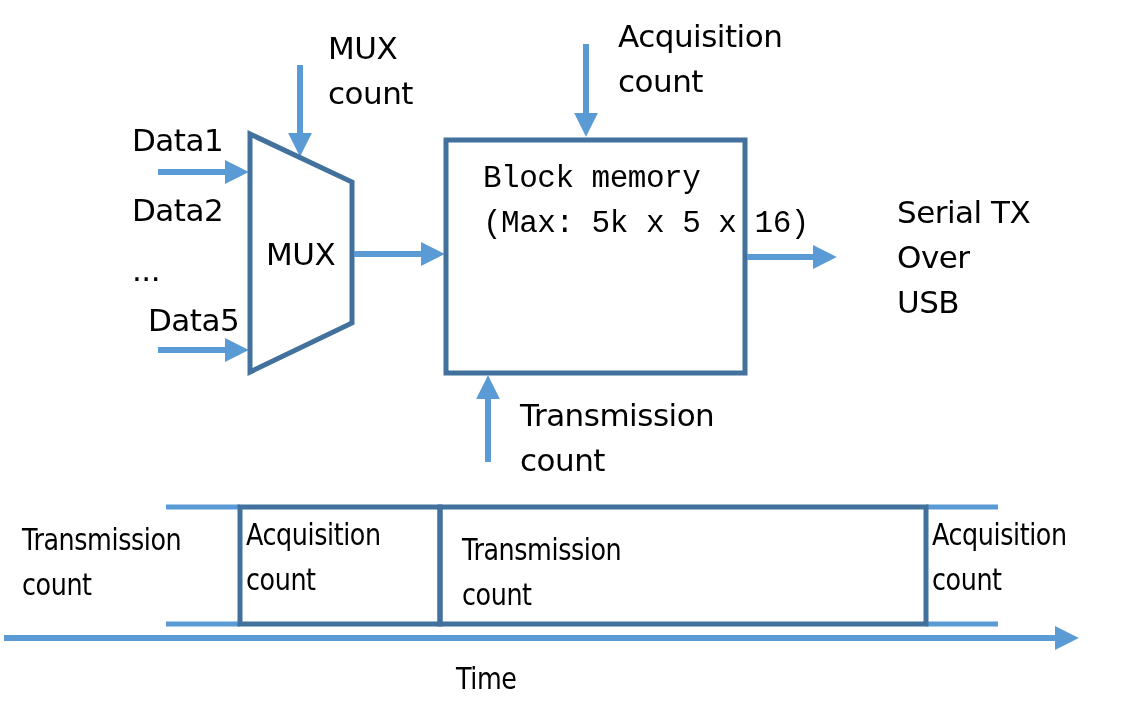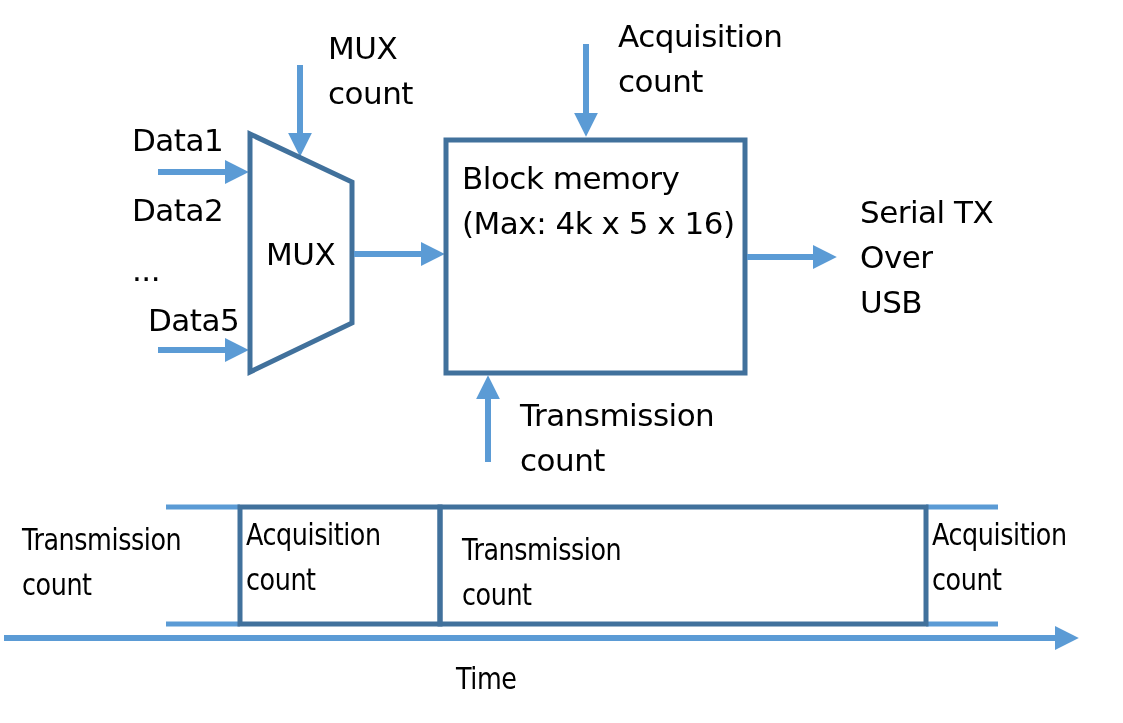--- a/index.html
+++ b/index.html
@@ -68,26 +68,26 @@
 </div>
 <div class="lbl" style="left:266px; top:232px;">
     <span>MUX</span>
   </div>
 
 <div class="lbl" style="left:618px; top:14px;">
   <span>Acquisition</span>
   <span>count</span>
 </div>
 
-<div class="lbl" style="left:462px; top:156px;">
+<div class="lbl" style="left:483px; top:156px;font-family:Liberation Mono, monospace;">
   <span>Block memory</span>
-  <span>(Max: 4k x 5 x 16)</span>
+  <span>(Max: 5k x 5 x 16)</span>
 </div>
 
-<div class="lbl" style="left:860px; top:190px;">
+<div class="lbl" style="left:897px; top:190px;">
   <span>Serial TX</span>
   <span>Over</span>
   <span>USB</span>
 </div>
 
 <div class="lbl" style="left:520px; top:393px;">
   <span>Transmission</span>
   <span>count</span>
 </div>
 

